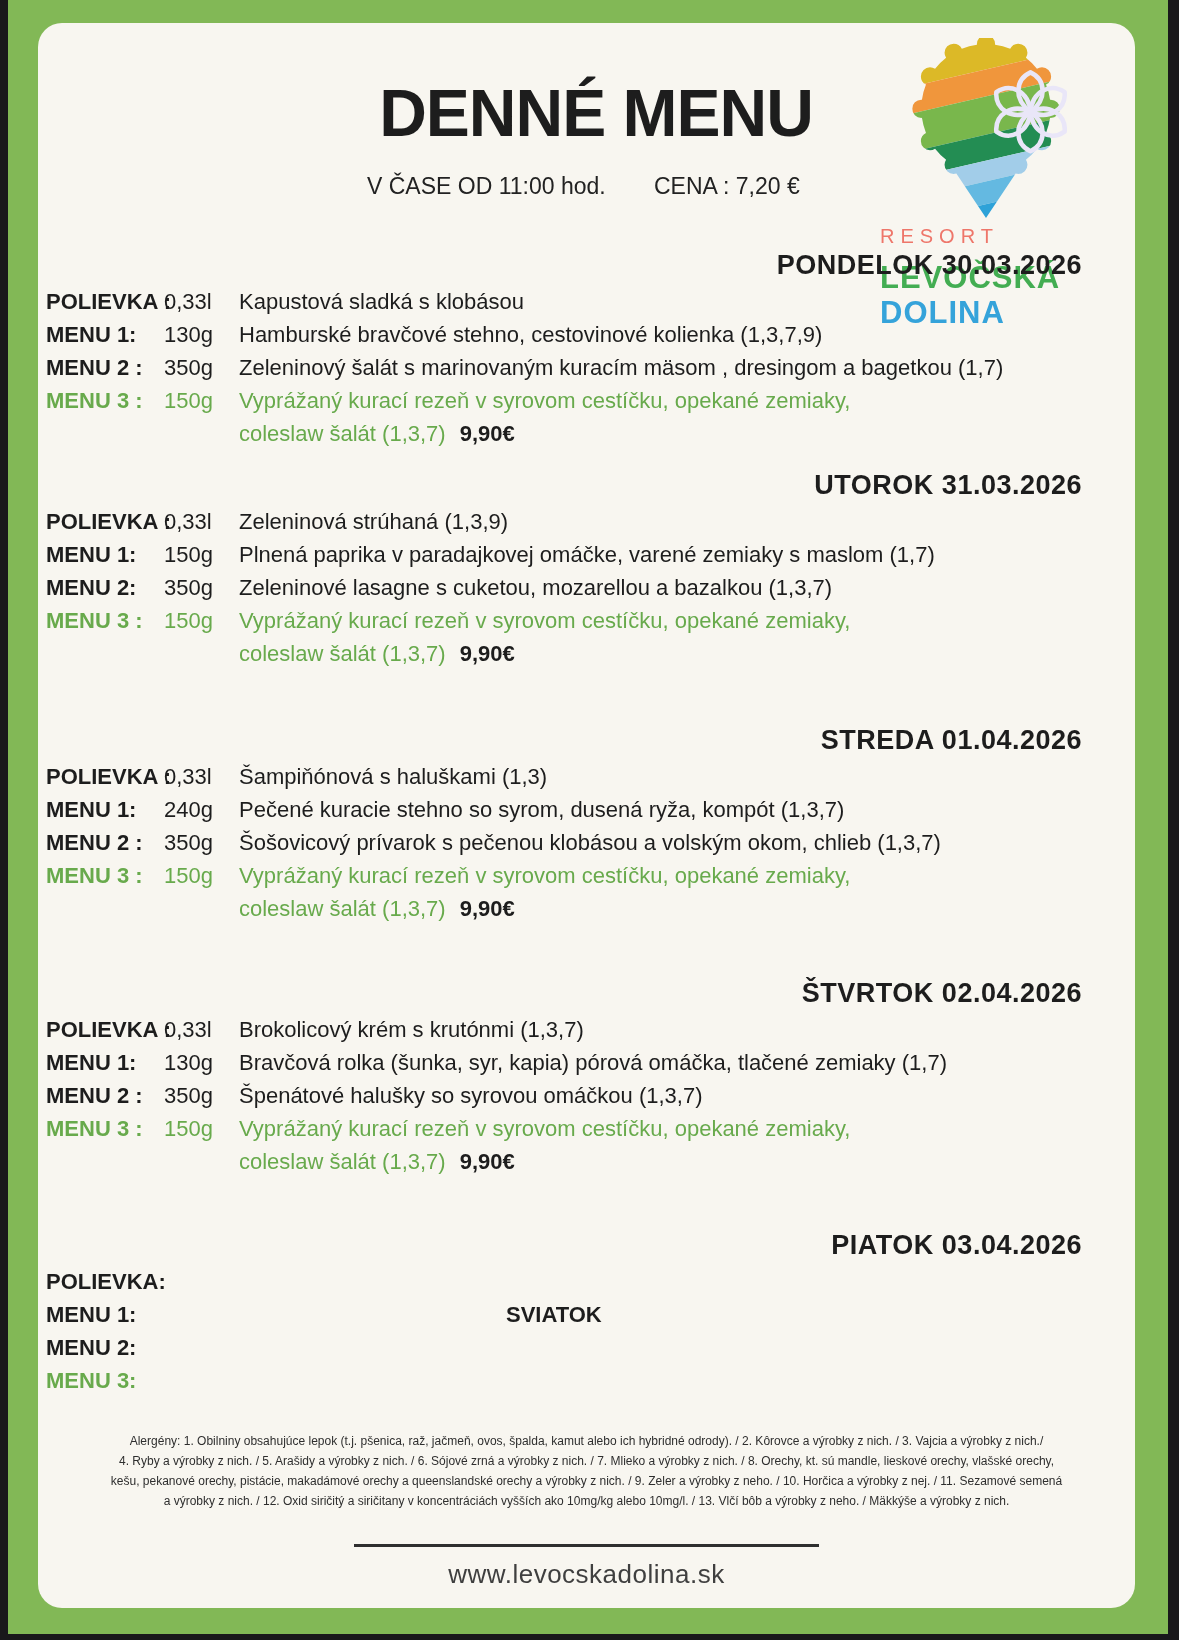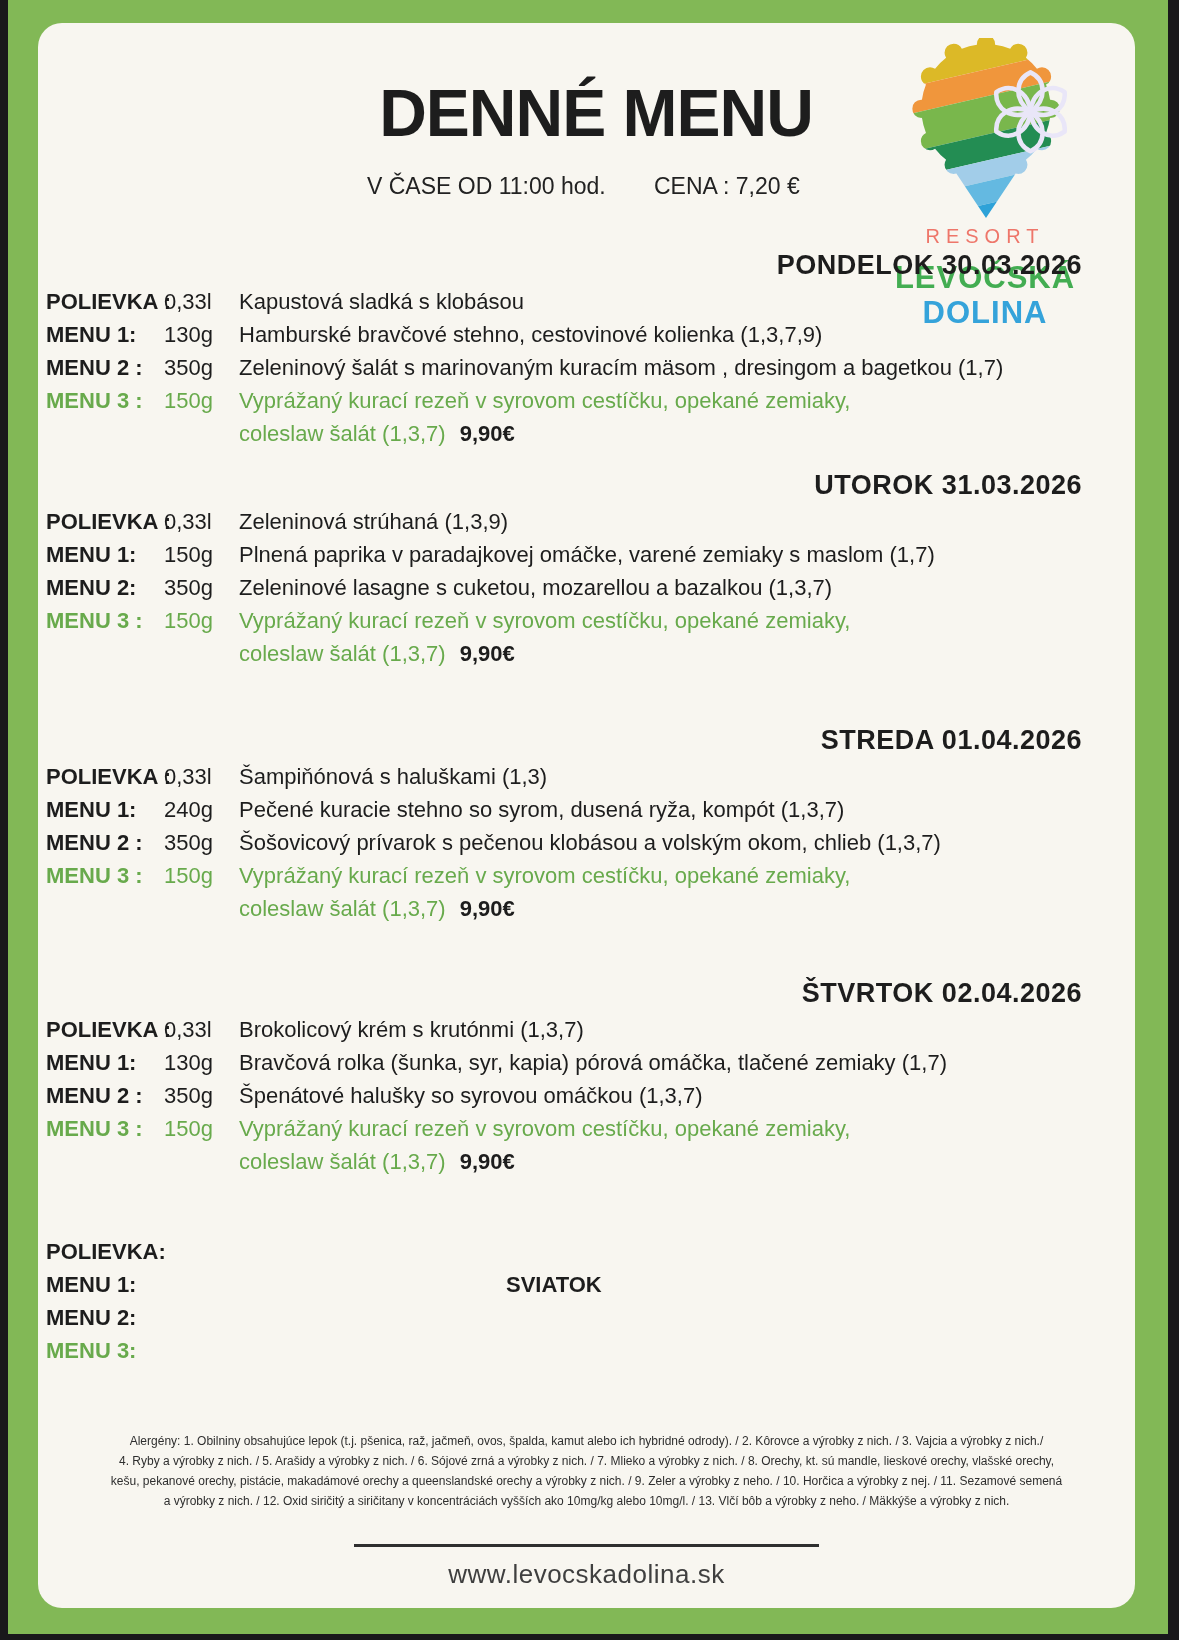--- a/index.html
+++ b/index.html
@@ -29,21 +29,21 @@
   
   .title{
     position:absolute;top:56px;left:0;width:1116px;margin:0;
     text-align:center;font-size:66px;line-height:68px;font-weight:700;
     letter-spacing:-1px;color:var(--ink);
   }
   .sub{position:absolute;top:149px;font-size:23px;line-height:28px;color:#222;}
   .sub-time{left:329px;}
   .sub-price{left:616px;}
   
-  .logo{position:absolute;top:15px;left:842px;width:210px;text-align:center;}
+  .logo{position:absolute;top:15px;left:842px;width:210px;text-align:left;}
   .logo svg{display:block;margin-left:25px;}
   .logo-resort{margin-top:4px;font-size:20px;letter-spacing:6px;color:#ee766a;line-height:24px;}
   .logo-levocska{font-size:31px;font-weight:700;color:#43ad52;letter-spacing:1px;line-height:36px;margin-top:12px;}
   .logo-dolina{font-size:31px;font-weight:700;color:#35a3da;letter-spacing:1px;line-height:34px;}
   
   .day{position:absolute;left:0;width:1097px;}
   .day-0{top:227px}.day-1{top:447px}.day-2{top:702px}.day-3{top:955px}.day-4{top:1207px}
   .day-title{
     width:1044px;margin:0;text-align:right;
     font-size:27px;line-height:30px;font-weight:700;letter-spacing:.5px;color:var(--ink);
@@ -253,20 +253,21 @@
             </div>
             <div class="row green">
               <span class="label"></span>
               <span class="qty"></span>
               <span class="dish"><span class="dish-green">coleslaw šalát (1,3,7)</span><span class="price">9,90€</span></span>
             </div>
           </div>
   </section>
 
   <section class="day day-4">
+    <h2 class="day-title">PIATOK 03.04.2026</h2>
     <div class="rows">
             <div class="row">
               <span class="label">POLIEVKA:</span>
               <span class="qty"></span>
               <span class="dish"></span>
             </div>
             <div class="row">
               <span class="label">MENU 1:</span>
               <span class="qty"></span>
               <span class="dish"></span>

